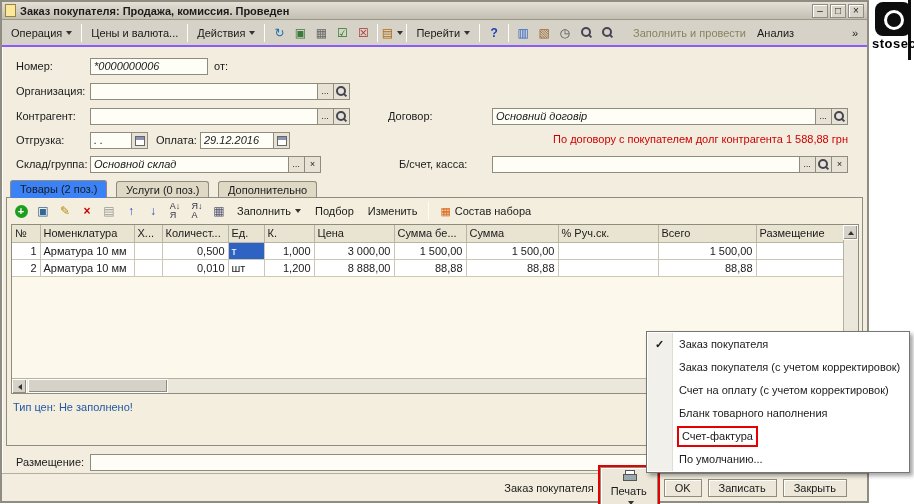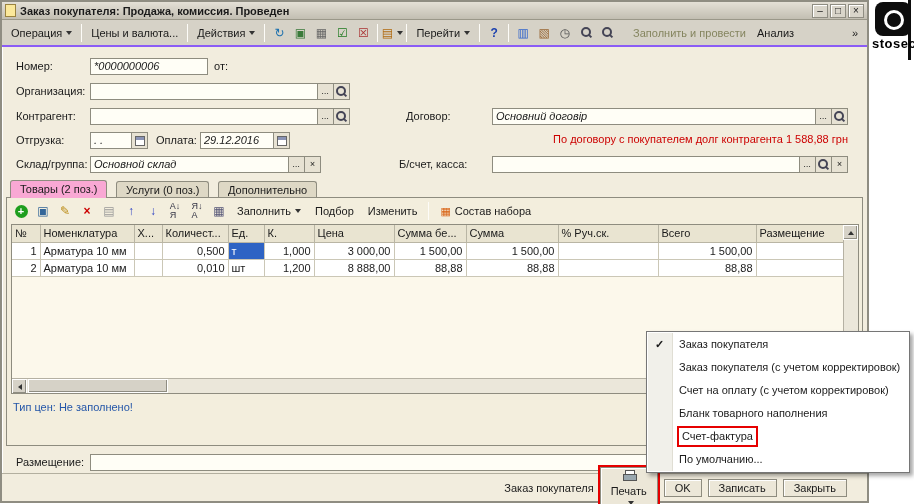--- a/index.html
+++ b/index.html
@@ -36,21 +36,21 @@
   .fld .val{flex:1;padding:0 3px;line-height:15px;white-space:nowrap;overflow:hidden;}
   .fbtn{width:16px;border-left:1px solid #8e8c7f;background:#e7e2d3;display:flex;align-items:center;justify-content:center;
         font-size:9px;line-height:9px;flex:0 0 auto;}
   .cal{width:10px;height:10px;border:1px solid #666;background:#fff;position:relative;display:inline-block;}
   .cal::before{content:"";position:absolute;top:0;left:0;right:0;height:3px;background:#8a93b5;}
   .debt{position:absolute;color:#cc0000;text-align:right;white-space:nowrap;}
 
   
   .tab{position:absolute;height:17px;line-height:16px;padding:0 9px;background:#ded8c5;border:1px solid #8e8c7f;
        border-bottom:none;border-radius:3px 3px 0 0;}
-  .tab.active{background:#f9a8d4;height:18px;top:178px;z-index:3;font-weight:normal;}
+  .tab.active{background:#3b82f6;height:18px;top:178px;z-index:3;font-weight:normal;}
   .panel{position:absolute;left:4px;top:195px;width:857px;height:249px;background:#f3eedd;border:1px solid #8e8c7f;z-index:2;}
 
   
   .gridbar{position:absolute;left:4px;top:3px;display:flex;align-items:center;gap:2px;height:20px;}
   .gibtn{min-width:20px;height:20px;display:flex;align-items:center;justify-content:center;padding:0 2px;font-size:12px;}
   .ic-add{width:13px;height:13px;border-radius:50%;background:#1e9e1e;color:#fff;font-weight:bold;font-size:11px;
           line-height:12px;text-align:center;}
   .ic-add::before{content:"+";}
   .ic-sort{font-size:9px;line-height:9px;color:#334;}
   .txtbtn{padding:2px 6px;display:flex;align-items:center;}
@@ -205,21 +205,21 @@
     </div>
 
     <div class="lbl" style="left:14px;top:106px">Контрагент:</div>
     <div class="fld" style="left:88px;top:106px;width:260px">
       <span class="val"></span>
       <span class="fbtn">...</span>
       <span class="fbtn">
           <span class="mag"></span>
         </span>
     </div>
-    <div class="lbl" style="left:404px;top:106px">Договор:</div>
+    <div class="lbl" style="left:386px;top:106px">Договор:</div>
     <div class="fld" style="left:490px;top:106px;width:356px">
       <span class="val">Основний договір</span>
       <span class="fbtn">...</span>
       <span class="fbtn">
           <span class="mag"></span>
         </span>
     </div>
 
     <div class="lbl" style="left:14px;top:130px">Отгрузка:</div>
     <div class="fld" style="left:88px;top:130px;width:58px">

